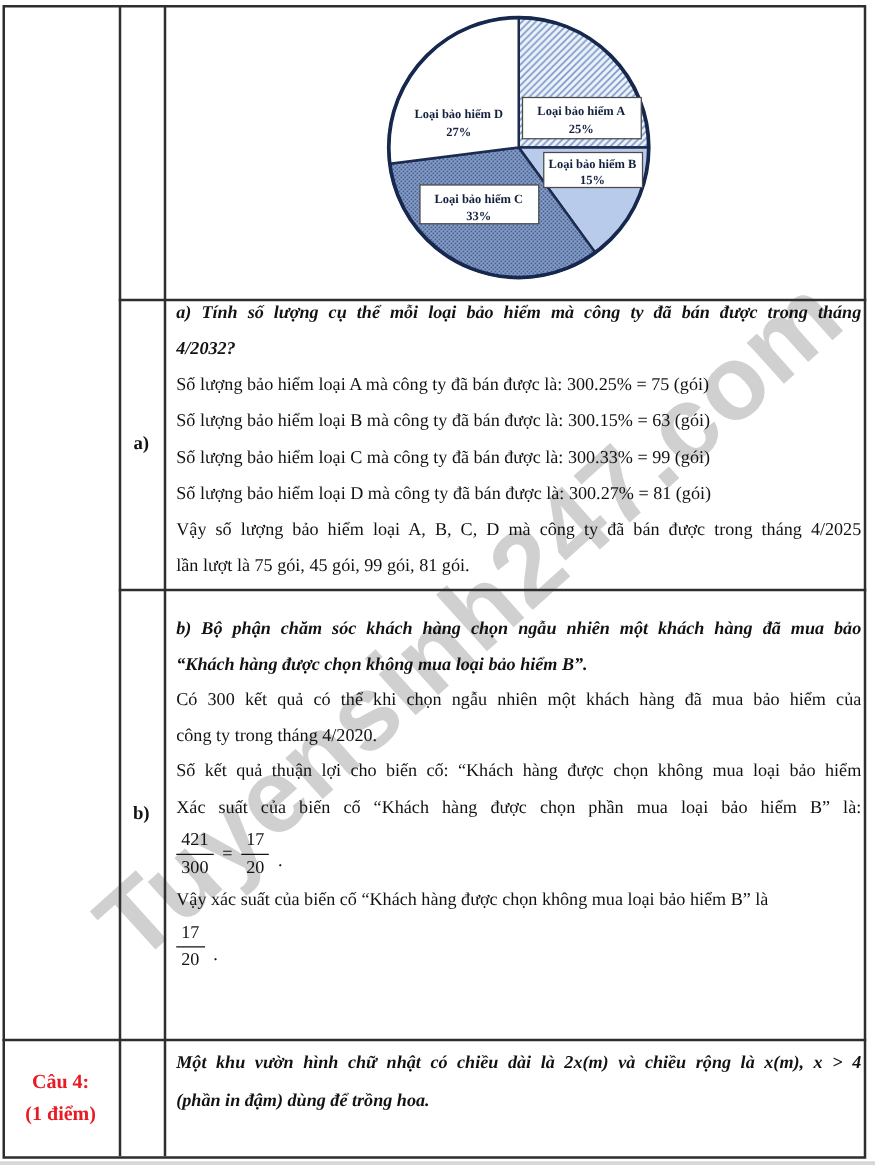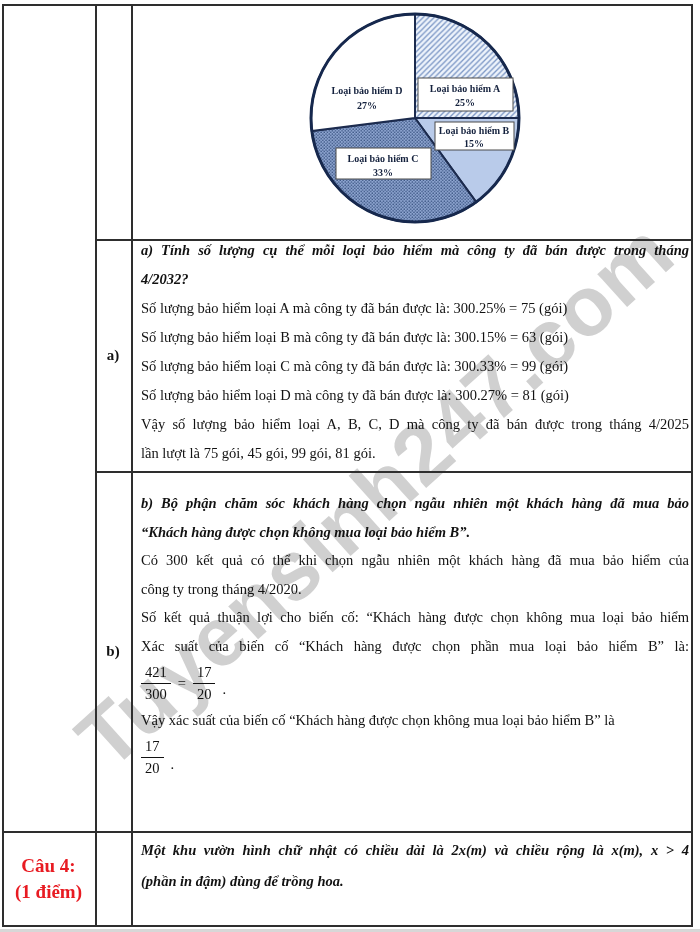--- a/index.html
+++ b/index.html
@@ -12,21 +12,21 @@
   
   .watermark{position:absolute;left:-75px;top:430px;width:900px;height:130px;line-height:130px;
              text-align:center;font-family:"Liberation Sans",sans-serif;font-weight:bold;
              font-size:84px;color:#9e9e9e;opacity:.48;transform:rotate(-42deg);z-index:1;
              letter-spacing:1px;white-space:nowrap;pointer-events:none;}
   
   .cell-label{position:absolute;display:flex;align-items:center;justify-content:center;
               font-weight:bold;font-size:15px;z-index:2;}
   .cau-label{position:absolute;left:2px;top:833px;width:93px;height:92px;display:flex;
              flex-direction:column;align-items:center;justify-content:center;z-index:2;
-             color:#e81b22;font-weight:bold;font-size:19px;line-height:26px;text-align:center;}
+             color:#e81b22;font-weight:bold;font-size:16px;line-height:26px;text-align:center;}
   .content{position:absolute;left:141px;width:548px;font-size:14.5px;z-index:2;}
   .ln{line-height:29px;white-space:nowrap;}
   .sec-b .ln{line-height:28.5px;}
   .ln.j{white-space:normal;text-align:justify;text-align-last:justify;text-justify:inter-word;}
   .ln.bi{font-weight:bold;font-style:italic;}
   .frac-row{display:flex;align-items:center;height:46px;gap:7px;font-size:14.5px;}
   .frac{display:inline-flex;flex-direction:column;align-items:center;line-height:19px;}
   .frac .top{padding:0 4px 1px;border-bottom:1.4px solid #111;}
   .frac .bot{padding-top:1px;text-align:center;}
   .frac-tail{align-self:flex-end;margin-bottom:8px;}

